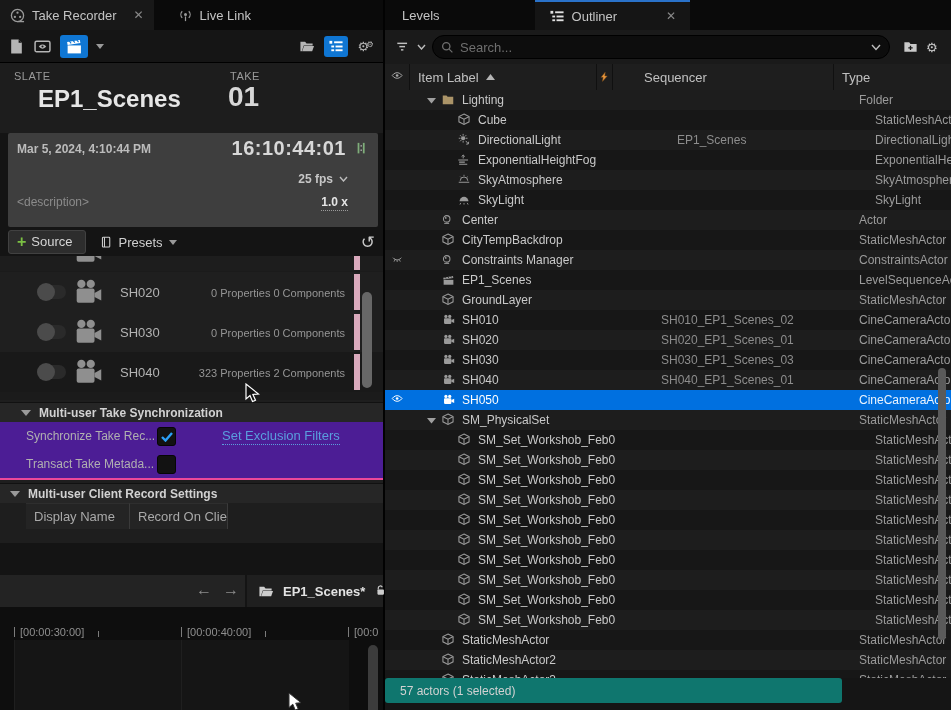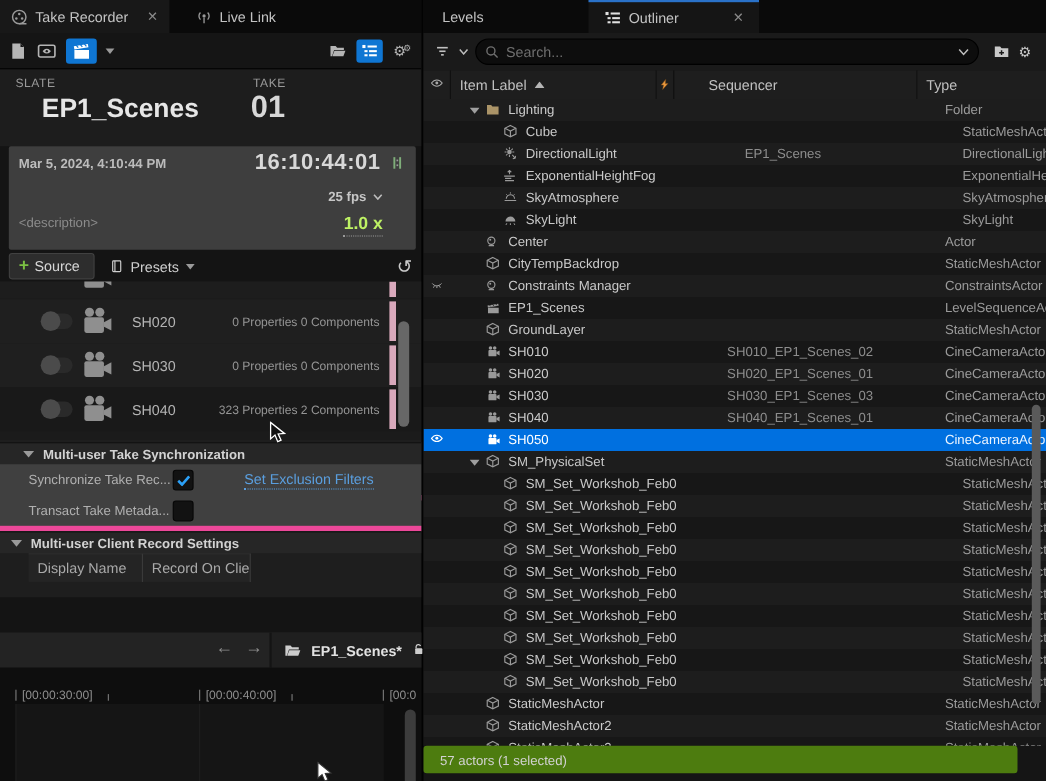--- a/index.html
+++ b/index.html
@@ -21,38 +21,38 @@
   .spacer{flex:1;}
   .slate{left:0;top:62px;width:383px;height:70px;background:#1d1d1d;border-top:1px solid #000;}
   .slate .lbl{position:absolute;font-size:11px;color:#9a9a9a;letter-spacing:.5px;}
   .slate .big{position:absolute;font-weight:bold;color:#e6e6e6;}
   .recbtn{position:absolute;left:314px;top:79px;width:36px;height:36px;border-radius:50%;background:#541f1f;border:2px solid #6d6d6d;box-sizing:border-box;display:flex;align-items:center;justify-content:center;}
   .infobox{left:8px;top:133px;width:370px;height:94px;background:#3e3e3e;border-radius:2px;}
   .infobox .date{position:absolute;left:9px;top:9px;font-size:12px;font-weight:bold;color:#bcbcbc;}
   .infobox .tc{position:absolute;right:32px;top:4px;font-size:20px;font-weight:bold;color:#d8d8d8;letter-spacing:.5px;}
   .infobox .fps{position:absolute;right:30px;top:39px;font-size:12px;font-weight:bold;color:#c6c6c6;display:flex;gap:6px;align-items:center;}
   .infobox .desc{position:absolute;left:9px;top:62px;font-size:12px;color:#8b8b8b;}
-  .infobox .rate{position:absolute;right:30px;top:62px;font-size:16px;font-weight:bold;color:#bef264;border-bottom:1px dotted #9a9a9a;padding-bottom:1px;}
+  .infobox .rate{position:absolute;right:30px;top:62px;font-size:12px;font-weight:bold;color:#e5e5e5;border-bottom:1px dotted #9a9a9a;padding-bottom:1px;}
   .actions{left:0;top:228px;width:383px;height:28px;display:flex;align-items:center;padding:0 8px;box-sizing:border-box;gap:14px;}
   .srcbtn{display:flex;align-items:center;gap:5px;background:#2d2d2d;border:1px solid #414141;border-radius:3px;padding:3px 12px 4px 8px;color:#d6d6d6;font-size:13px;}
   .plus{color:#7bc043;font-size:16px;font-weight:bold;line-height:10px;}
   .presets{display:flex;align-items:center;gap:6px;color:#cfcfcf;font-size:13px;}
   .reset{margin-left:auto;color:#c9c9c9;font-size:17px;line-height:17px;}
   .srclist{left:0;top:256px;width:383px;height:144px;background:#1b1b1b;overflow:hidden;}
   .srow{position:absolute;left:0;width:383px;height:40px;background:#1f1f1f;}
   .srow .toggle{position:absolute;left:38px;top:13px;width:28px;height:14px;background:#2a2a2a;border-radius:7px;}
   .srow .knob{position:absolute;left:-1px;top:-2px;width:18px;height:18px;border-radius:50%;background:#4b4b4b;}
   .srow .cam{position:absolute;left:72px;top:5px;color:#8f8f8f;}
   .srow .nm{position:absolute;left:120px;top:13px;font-size:13px;color:#b3b3b3;}
   .srow .pr{position:absolute;right:38px;top:15px;font-size:11px;color:#959595;}
   .pinkbar{position:absolute;left:354px;width:6px;background:#d9a9bc;}
   .sscroll{position:absolute;left:362px;top:36px;width:10px;height:96px;background:#676767;border-radius:5px;}
   .mu{left:0;top:400px;width:383px;height:143px;background:#1e1e1e;}
   .muhead{position:absolute;left:0;width:383px;height:20px;background:#262626;display:flex;align-items:center;gap:8px;padding-left:10px;box-sizing:border-box;font-size:12px;font-weight:bold;color:#d2d2d2;border-top:1px solid #111;}
-  .murow{position:absolute;left:0;width:383px;height:28px;border-bottom:5px solid #ec4899;background:#404040;}
+  .murow{position:absolute;left:0;width:383px;height:28px;border-bottom:2px solid #ec4899;background:#4c1d95;}
   .murow .ml{position:absolute;left:26px;top:7px;font-size:12px;color:#b0b0b0;}
   .chk{position:absolute;left:157px;top:5px;width:17px;height:17px;background:#121212;border:1px solid #060606;border-radius:3px;display:flex;align-items:center;justify-content:center;}
   .link{position:absolute;left:222px;top:6px;font-size:13px;color:#5a9ede;border-bottom:1px dotted #5a9ede;padding-bottom:1px;}
   .mtable{position:absolute;left:26px;top:103px;height:26px;display:flex;}
   .mtable .cell{background:#242424;border-right:1px solid #3a3a3a;border-top:1px solid #2e2e2e;color:#a9a9a9;font-size:13px;display:flex;align-items:center;padding:0 8px;box-sizing:border-box;overflow:hidden;white-space:nowrap;}
   .navbar{left:0;top:575px;width:383px;height:32px;background:#232323;}
   .navbar .arr{position:absolute;top:6px;font-size:16px;color:#8d8d8d;}
   .navseq{position:absolute;left:245px;top:0;width:138px;height:32px;background:#1f1f1f;border-left:2px solid #141414;display:flex;align-items:center;gap:8px;padding-left:10px;box-sizing:border-box;}
   .navseq .nm{font-size:13px;font-weight:bold;color:#e2e2e2;}
   .timeline{left:0;top:607px;width:383px;height:103px;background:#0e0e0e;}
@@ -75,21 +75,21 @@
   .o-row.sel .seq,.o-row.sel .typ{color:#eaf4ff;}
   .o-eye{width:25px;display:flex;justify-content:center;color:#b9b9b9;flex:none;}
   .o-row.sel .o-eye{color:#fff;}
   .o-label{width:187px;flex:none;display:flex;align-items:center;overflow:hidden;white-space:nowrap;}
   .o-exp{width:12px;margin-right:2px;color:#9f9f9f;flex:none;}
   .o-ic{width:15px;margin-right:6px;color:#9a9a9a;flex:none;}
   .o-row.sel .o-ic{color:#fff;}
   .ic-folder{color:#ab9468;}
   .seq{width:237px;flex:none;color:#8d8d8d;overflow:hidden;white-space:nowrap;padding-left:47px;box-sizing:border-box;}
   .typ{width:107px;flex:none;color:#9b9b9b;overflow:hidden;white-space:nowrap;padding-left:8px;box-sizing:border-box;}
-  .statusbar{left:0;top:678px;width:540px;height:25px;background:#4d7c0f;border-radius:3px;display:flex;align-items:center;padding-left:15px;box-sizing:border-box;font-size:12px;color:#d2d2d2;}
+  .statusbar{left:0;top:678px;width:457px;height:25px;background:#0f766e;border-radius:3px;display:flex;align-items:center;padding-left:15px;box-sizing:border-box;font-size:12px;color:#d2d2d2;}
   .rscroll{position:absolute;left:553px;top:368px;width:8px;height:272px;background:#5a5a5a;border-radius:4px;}
   .cursor{pointer-events:none;}
 </style>
 </head>
 <body>
 
 <div class="root">
 
   <div class="abs lp">
 

